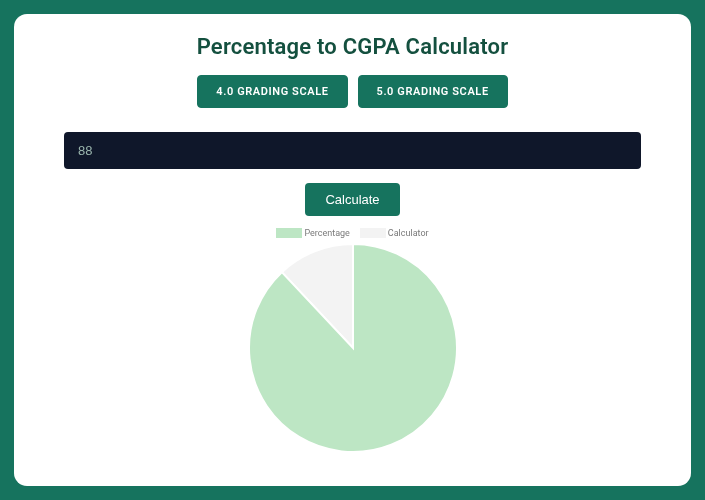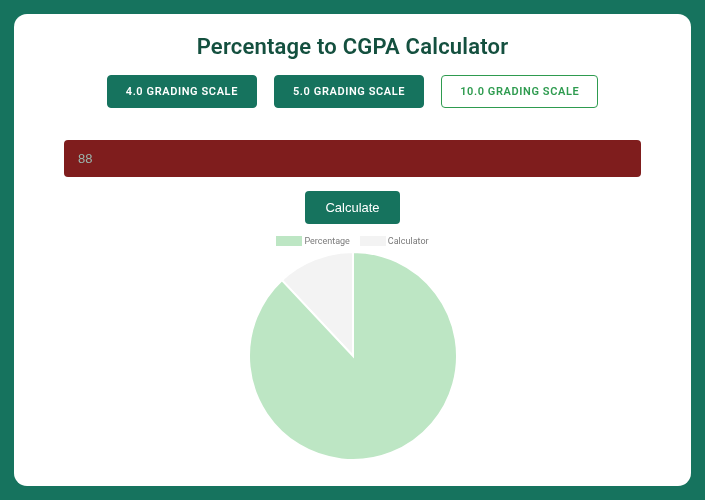--- a/index.html
+++ b/index.html
@@ -23,22 +23,22 @@
   }
   .title {
     color: #14503f;
     font-size: 22px;
     font-weight: 600;
     margin-bottom: 16px;
     letter-spacing: 0.2px;
   }
   .tabs {
     display: flex;
-    gap: 17px;
-    margin-bottom: 32px;
+    gap: 10px;
+    margin-bottom: 24px;
   }
   .tab {
     font-size: 11px;
     font-weight: 600;
     letter-spacing: 0.6px;
     padding: 9px 18px;
     border-radius: 4px;
     cursor: pointer;
     border: 1px solid transparent;
   }
@@ -47,21 +47,21 @@
     color: #fff;
     border-color: #16735e;
   }
   .tab.outline {
     background: #fff;
     color: #2e9b4f;
     border-color: #2e9b4f;
   }
   .field {
     width: 100%;
-    background: #7f1d1d;
+    background: #0f172a;
     border: none;
     border-radius: 4px;
     padding: 11px 14px;
     font-size: 13px;
     color: #9ab5ad;
     margin-bottom: 10px;
     outline: none;
   }
   .btn-row {
     display: flex;
@@ -105,21 +105,20 @@
 </style>
 </head>
 <body>
 
 <div class="card">
   <h1 class="title">Percentage to CGPA Calculator</h1>
 
   <div class="tabs">
     <div class="tab filled">4.0 GRADING SCALE</div>
     <div class="tab filled">5.0 GRADING SCALE</div>
-    <div class="tab outline">10.0 GRADING SCALE</div>
   </div>
 
   <input class="field" value="88" style="">
 
   <div class="btn-row">
     <button class="btn">Calculate</button>
   </div>
 
   <div class="legend">
     <div class="legend-item">

